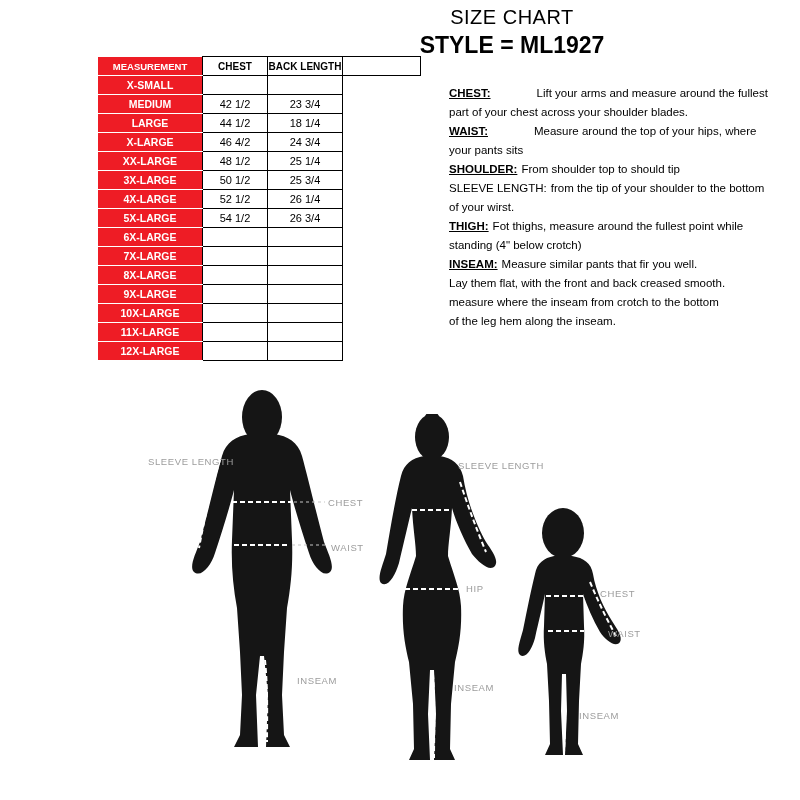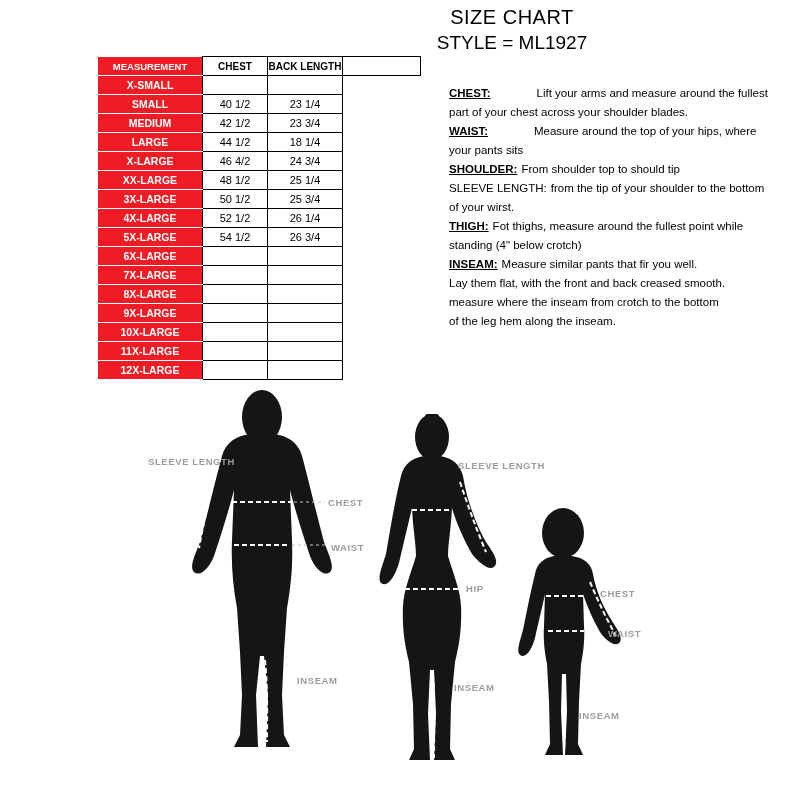--- a/index.html
+++ b/index.html
@@ -2,21 +2,21 @@
 <html><head>
 <meta charset="utf-8">
 <style>
   * { margin:0; padding:0; box-sizing:border-box; }
   html,body { width:800px; height:800px; background:#fff; font-family:"Liberation Sans", sans-serif; color:#000; }
   .page { position:relative; width:782px; height:800px; background:#fff; overflow:hidden; }
 
   
   .title-block { position:absolute; left:402px; top:6px; width:220px; text-align:center; }
   .title { font-size:20px; font-weight:400; letter-spacing:0.5px; }
-  .style-line { font-size:19px; font-weight:400; margin-top:3px; }
+  .style-line { font-size:23px; font-weight:700; margin-top:3px; }
 
   
   .size-table { position:absolute; left:97px; top:56px; border-collapse:collapse; table-layout:fixed; }
   .size-table td, .size-table th { height:19px; padding:0; text-align:center; vertical-align:middle; }
   .cell-size { background:#ee1c25; color:#fff; font-weight:700; font-size:10.5px;
                border:1px solid #fff; border-right:1px solid #000;margin-top:20px; }
   th.cell-size { font-size:9.5px; }
   .cell-head { border:1px solid #000; font-weight:700; font-size:10px; background:#fff; }
   .cell-val  { border:1px solid #000; font-weight:400; font-size:11px; background:#fff; }
   .cell-blank { border:none; }
@@ -31,21 +31,21 @@
 
   
   .fig { position:absolute; }
   .fig-man   { left:172px; top:390px; }
   .fig-woman { left:352px; top:414px; }
   .fig-child { left:488px; top:506px; }
   .silhouette { fill:#151515; }
   .dash-white { stroke:#fff; stroke-width:2; stroke-dasharray:5 3; fill:none; }
   .dash-gray  { stroke:#c6c6c6; stroke-width:1.2; stroke-dasharray:3 3; fill:none; }
 
-  .lbl { position:absolute; color:#9c9c9c; font-size:9.5px; font-weight:700; letter-spacing:0.6px; white-space:nowrap; }
+  .lbl { position:absolute; color:#9c9c9c; font-size:9.5px; font-weight:400; letter-spacing:0.6px; white-space:nowrap; }
   .lbl-man-sleeve   { left:148px; top:456px; }
   .lbl-man-chest    { left:328px; top:497px; }
   .lbl-man-waist    { left:331px; top:542px; }
   .lbl-man-inseam   { left:297px; top:675px; }
   .lbl-woman-sleeve { left:458px; top:460px; }
   .lbl-woman-hip    { left:466px; top:583px; }
   .lbl-woman-inseam { left:454px; top:682px; }
   .lbl-child-chest  { left:600px; top:588px; }
   .lbl-child-waist  { left:608px; top:628px; }
   .lbl-child-inseam { left:579px; top:710px; }
@@ -76,26 +76,20 @@
       </tr>
     </thead>
     <tbody>
     <tr>
       <td class="cell-size">X-SMALL</td>
       <td class="cell-val"></td>
       <td class="cell-val"></td>
       <td class="cell-blank"></td>
     </tr>
 
-    <tr>
-      <td class="cell-size">SMALL</td>
-      <td class="cell-val">40 1/2</td>
-      <td class="cell-val">23 1/4</td>
-      <td class="cell-blank"></td>
-    </tr>
 
     <tr>
       <td class="cell-size">MEDIUM</td>
       <td class="cell-val">42 1/2</td>
       <td class="cell-val">23 3/4</td>
       <td class="cell-blank"></td>
     </tr>
 
     <tr>
       <td class="cell-size">LARGE</td>

